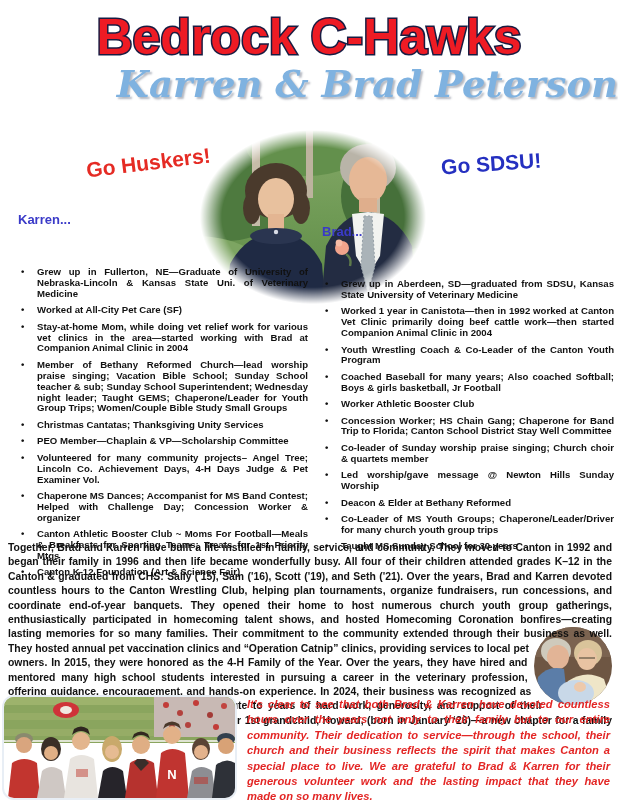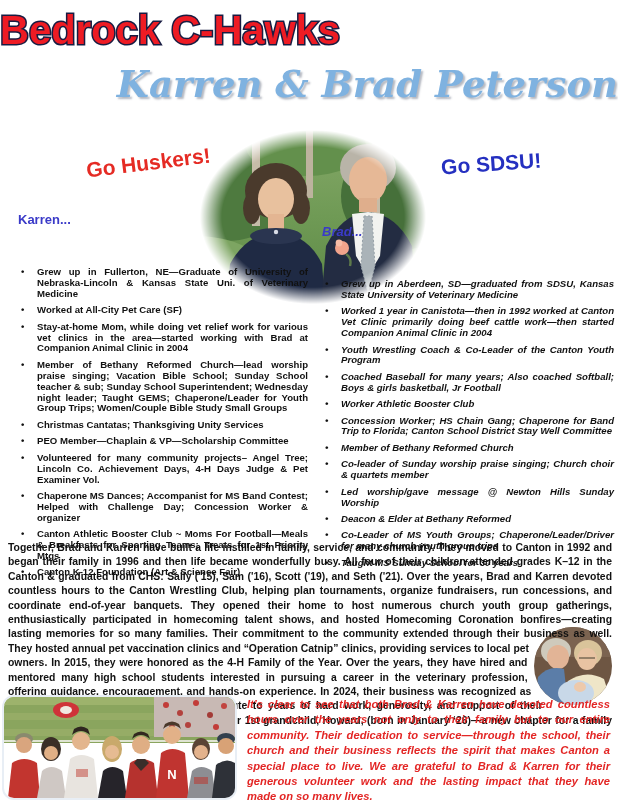--- a/index.html
+++ b/index.html
@@ -4,22 +4,22 @@
 <style>
   * { margin:0; padding:0; box-sizing:border-box; }
   html,body { background:#888; }
   .page {
     position:relative; width:618px; height:800px; margin:0 auto;
     background:#ffffff; overflow:hidden;
     font-family:"Liberation Sans", sans-serif; color:#111;
   }
   
   .title {
-    position:absolute; top:8px; left:0; right:0; text-align:left;
-    font-size:40px; font-weight:bold; letter-spacing:0px;
+    position:absolute; top:8px; left:0; right:0; text-align:center;
+    font-size:50px; font-weight:bold; letter-spacing:0px;
     color:#ee1b24;
     -webkit-text-stroke:3px #181c42;
     paint-order:stroke fill;
     z-index:3;
   }
   .subtitle {
     position:absolute; top:62px; left:0; right:0; text-align:right;
     font-family:"DejaVu Serif", serif; font-style:italic; font-weight:bold;
     font-size:37px; color:#7fb2e0;
     text-shadow:2px 2px 2px rgba(90,100,120,0.45);
@@ -32,21 +32,21 @@
   .photo-oval {
     position:absolute; left:156px; top:96px; width:314px; height:242px; z-index:1;
     -webkit-mask:radial-gradient(50% 50% at 50% 50%, #000 58%, transparent 72%);
     mask:radial-gradient(50% 50% at 50% 50%, #000 58%, transparent 72%);
   }
   .photo-oval svg { width:100%; height:100%; display:block; }
   
   .columns { position:absolute; top:212px; left:18px; width:596px; display:flex; z-index:2; }
   .col { display:block; }
   .col-left { width:290px; margin-right:14px; }
-  .col-right { width:292px; padding-top:12px;font-style:italic; }
+  .col-right { width:292px; padding-top:12px; }
   .col-heading { color:#3a3ac8; font-weight:bold; font-size:13px; margin-bottom:7px; }
   ul.bullets { list-style:none;margin-top:40px; }
   ul.bullets li {
     position:relative; padding-left:19px; margin-bottom:5.5px;
     font-size:9.6px; font-weight:bold; line-height:10.9px; text-align:justify;
   }
   ul.bullets li::before { content:"\2022"; position:absolute; left:3px; top:0; }
   
   .story {
     position:absolute; top:541px; left:8px; width:604px; z-index:2;
@@ -143,21 +143,20 @@
     </div>
     <div class="col col-right">
       <div class="col-heading">Brad...</div>
       <ul class="bullets">
           <li>Grew up in Aberdeen, SD—graduated from SDSU, Kansas State University of Veterinary Medicine</li>
           <li>Worked 1 year in Canistota—then in 1992 worked at Canton Vet Clinic primarily doing beef cattle work—then started Companion Animal Clinic in 2004</li>
           <li>Youth Wrestling Coach &amp; Co-Leader of the Canton Youth Program</li>
           <li>Coached Baseball for many years; Also coached Softball; Boys &amp; girls basketball, Jr Football</li>
           <li>Worker Athletic Booster Club</li>
           <li>Concession Worker; HS Chain Gang; Chaperone for Band Trip to Florida; Canton School District Stay Well Committee</li>
-          <li>Member of Bethany Reformed Church</li>
           <li>Co-leader of Sunday worship praise singing; Church choir &amp; quartets member</li>
           <li>Led worship/gave message @ Newton Hills Sunday Worship</li>
           <li>Deacon &amp; Elder at Bethany Reformed</li>
           <li>Co-Leader of MS Youth Groups; Chaperone/Leader/Driver for many church youth group trips</li>
           <li>Taught MS Sunday School for 30 years</li>
         </ul>
     </div>
   </div>
 
   <div class="story">

